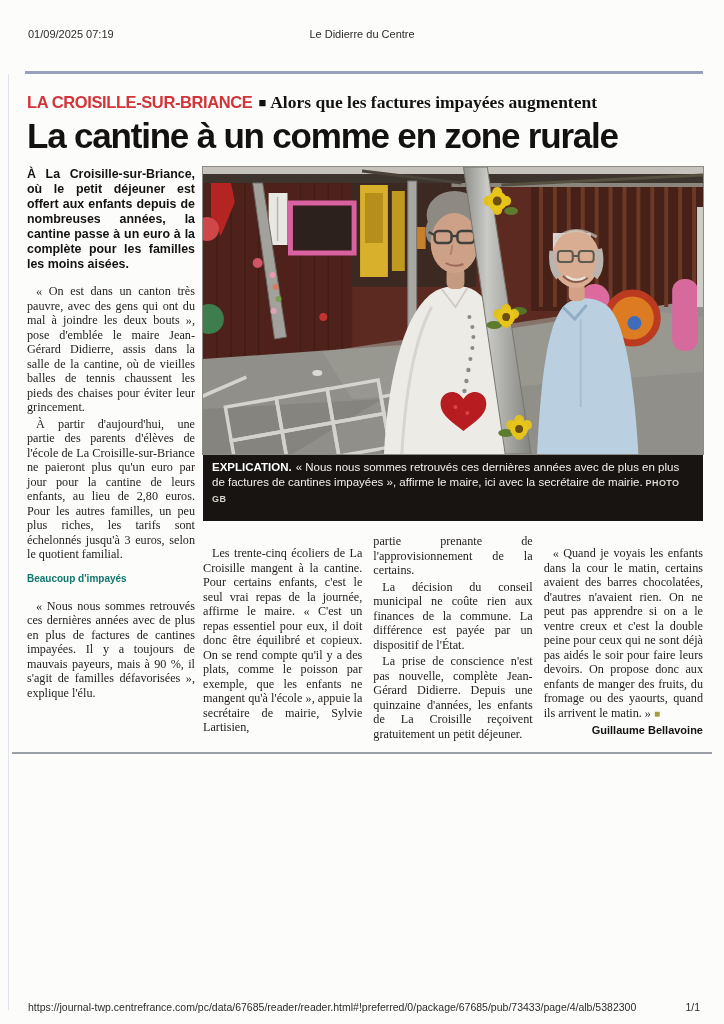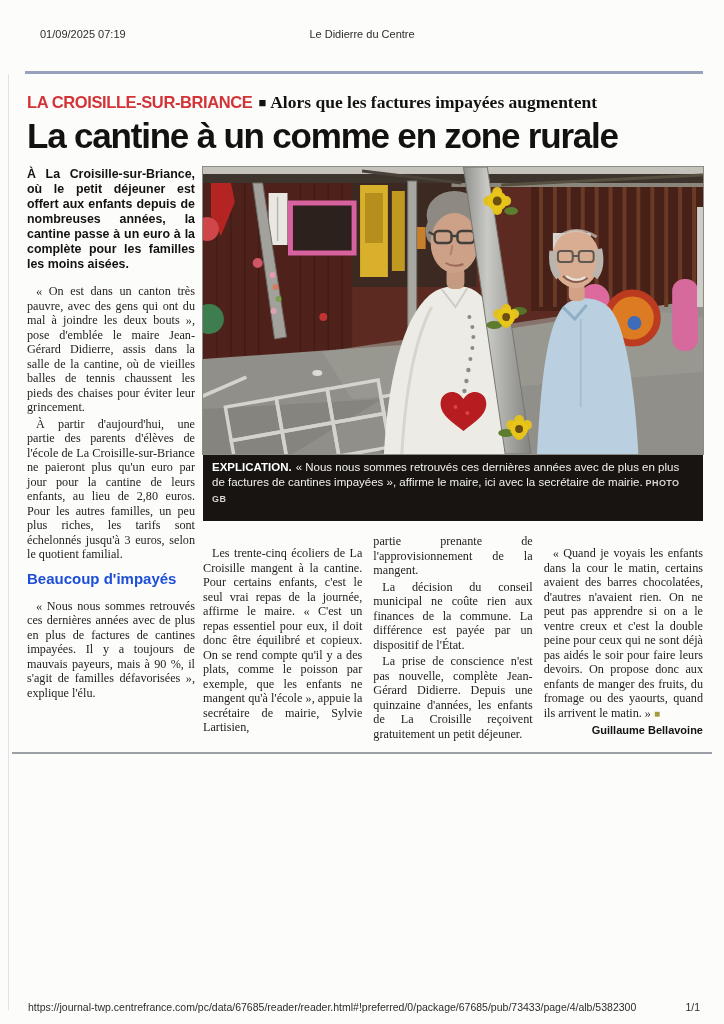--- a/index.html
+++ b/index.html
@@ -1,42 +1,42 @@
 <!DOCTYPE html>
 <html lang="fr"><head>
 <meta charset="utf-8">
 <style>
   html,body{margin:0;padding:0;background:#ffffff;}
   .page{position:relative;width:724px;height:1024px;background:#fcfcfb;overflow:hidden;
         font-family:"Liberation Sans",sans-serif;color:#1c1a18;}
   .left-edge{position:absolute;left:8px;top:74px;width:1px;height:936px;background:#dfe3ec;}
   
   .top-meta{position:absolute;top:28px;left:28px;right:28px;height:16px;font-size:11px;color:#2e2c2a;}
-  .top-meta .ts{position:absolute;left:12px;top:0;}
+  .top-meta .ts{position:absolute;left:0;top:0;}
   .top-meta .pub{position:absolute;left:50%;transform:translateX(-50%);top:0;}
   .top-rule{position:absolute;top:71px;left:25px;width:678px;height:2.5px;background:#8591af;opacity:.85;}
   
   .article{position:absolute;top:92px;left:27px;width:676px;}
   .kicker{white-space:nowrap;margin:0 0 4px 0;line-height:20px;}
   .k-loc{color:#d23438;font-weight:bold;font-size:16.5px;letter-spacing:-.4px;}
   .k-sq{color:#141210;font-size:13px;margin:0 4px 0 6px;vertical-align:1px;}
   .k-sub{font-family:"Liberation Serif",serif;font-weight:bold;font-size:17.5px;color:#141210;}
   .headline{margin:1px 0 12px 0;font-size:35px;font-weight:bold;letter-spacing:-1.2px;
             color:#131211;line-height:38px;}
   .content{display:flex;gap:8px;align-items:flex-start;}
   .col1{width:168px;flex:0 0 168px;}
   .right-zone{flex:1;min-width:0;}
   p{margin:0;}
   .intro{font-weight:bold;font-size:12.4px;line-height:15px;text-align:justify;color:#141210;
          margin-bottom:5px;}
   .body{font-family:"Liberation Serif",serif;font-size:12.2px;line-height:14.5px;
         text-align:justify;hyphens:auto;color:#201d1a;}
   .ind{text-indent:9px;margin-top:12px;}
   .body + .body{margin-top:2px;}
-  .subhead{font-size:15px;font-weight:bold;color:#1d4ed8;margin:8px 0 3px 0;line-height:17px;}
+  .subhead{font-size:10px;font-weight:bold;color:#0f766e;margin:8px 0 3px 0;line-height:17px;}
   
   .photo{width:100%;height:287px;outline:1px solid #8d8b85;position:relative;background:#8d8b85;}
   .photo svg{display:block;}
   .caption{background:#171412;color:#f2f0ec;padding:6px 9px 14px 9px;font-size:11.5px;
            line-height:15px;min-height:30px;}
   .cap-label{font-weight:bold;color:#ffffff;margin-right:4px;}
   .cap-credit{font-weight:bold;font-size:9px;color:#d8d5d0;letter-spacing:.4px;margin-left:3px;}
   .bottom-cols{display:flex;gap:11px;margin-top:13px;}
   .bottom-cols .col{flex:1;min-width:0;}
   .end-mark{color:#a89a3c;font-size:10px;}
@@ -262,21 +262,21 @@
 
         <div class="caption">
           <span class="cap-label">EXPLICATION.</span><span class="cap-text">« Nous nous sommes retrouvés ces dernières années avec de plus en plus de factures de cantines impayées », affirme le maire, ici avec la secrétaire de mairie.</span><span class="cap-credit">PHOTO GB</span>
         </div>
 
         <div class="bottom-cols">
           <div class="col">
             <p class="body ind">Les trente-cinq écoliers de La Croisille mangent à la cantine. Pour certains enfants, c'est le seul vrai repas de la journée, affirme le maire. « C'est un repas essentiel pour eux, il doit donc être équilibré et copieux. On se rend compte qu'il y a des plats, comme le poisson par exemple, que les enfants ne mangent qu'à l'école », appuie la secrétaire de mairie, Sylvie Lartisien,</p>
           </div>
           <div class="col">
-            <p class="body">partie prenante de l'approvisionnement de la mangent.</p>
+            <p class="body">partie prenante de l'approvisionnement de la certains.</p>
             <p class="body ind">La décision du conseil municipal ne coûte rien aux finances de la commune. La différence est payée par un dispositif de l'État.</p>
             <p class="body ind">La prise de conscience n'est pas nouvelle, complète Jean-Gérard Didierre. Depuis une quinzaine d'années, les enfants de La Croisille reçoivent gratuitement un petit déjeuner.</p>
           </div>
           <div class="col">
             <p class="body ind"><span>« Quand je voyais les enfants dans la cour le matin, certains avaient des barres chocolatées, d'autres n'avaient rien. On ne peut pas apprendre si on a le ventre creux et c'est la double peine pour ceux qui ne sont déjà pas aidés le soir pour faire leurs devoirs. On propose donc aux enfants de manger des fruits, du fromage ou des yaourts, quand ils arrivent le matin. »</span>
                <span class="end-mark">■</span></p>
             <p class="byline">Guillaume Bellavoine</p>
           </div>
         </div>
 

